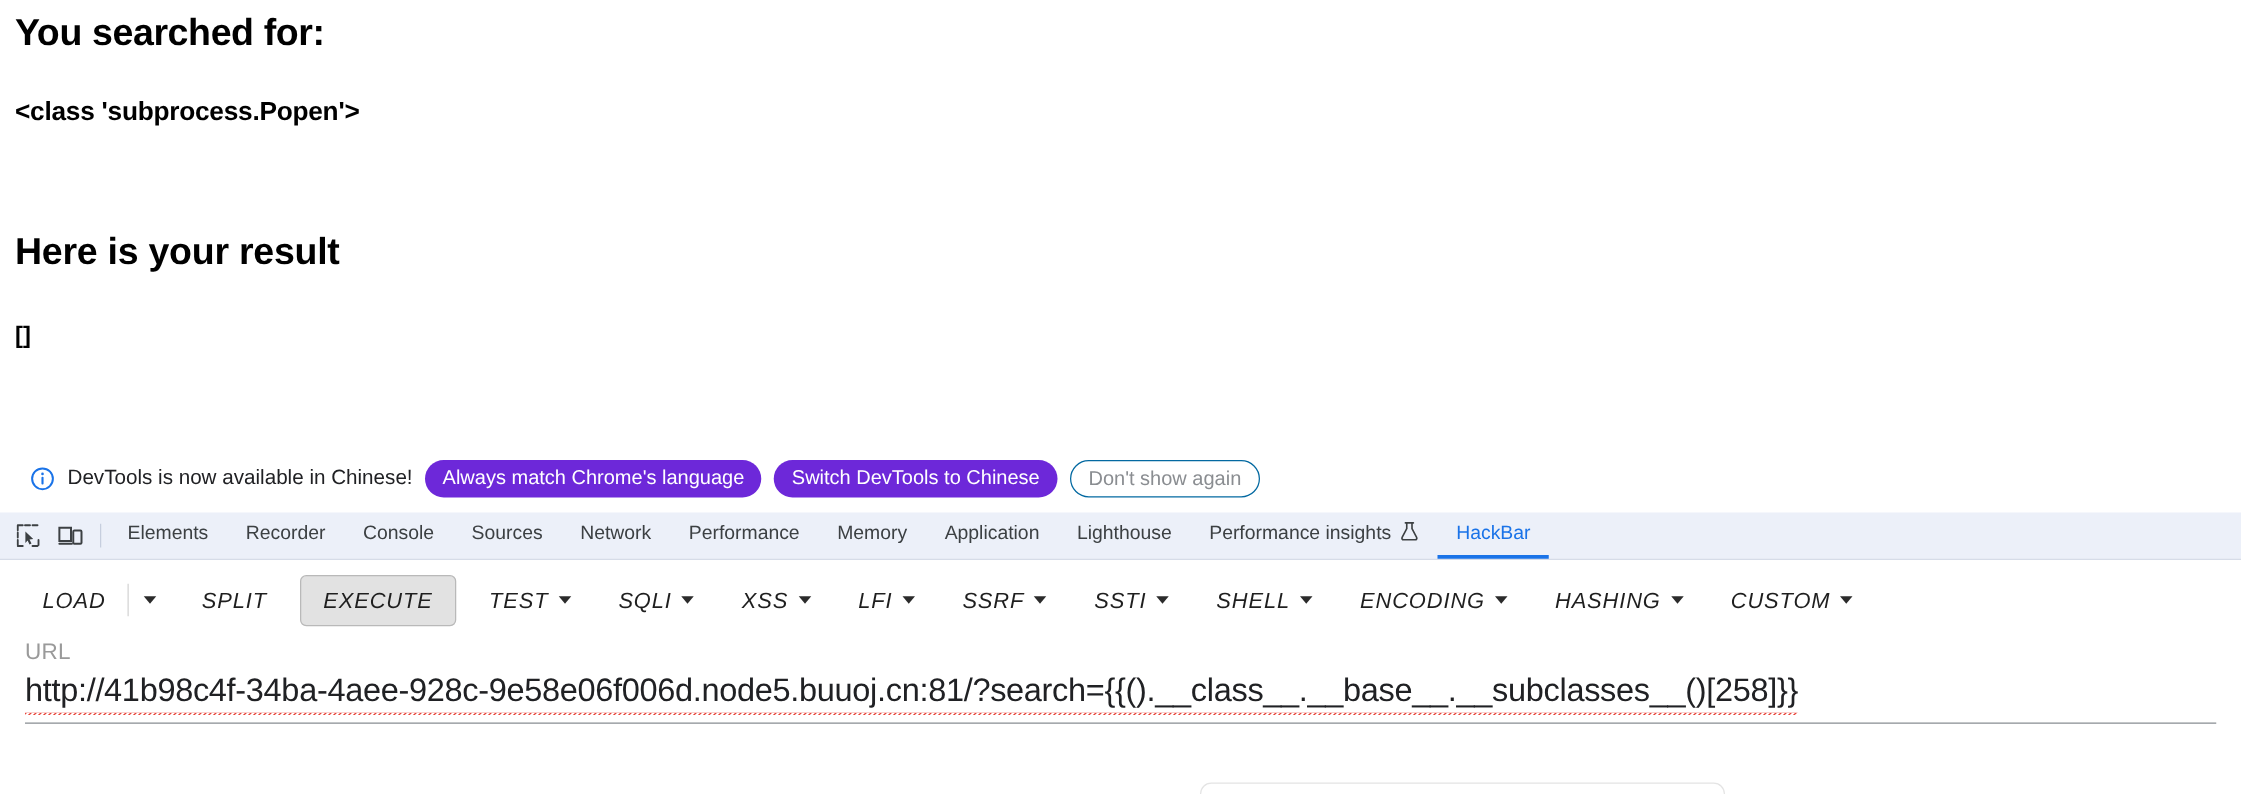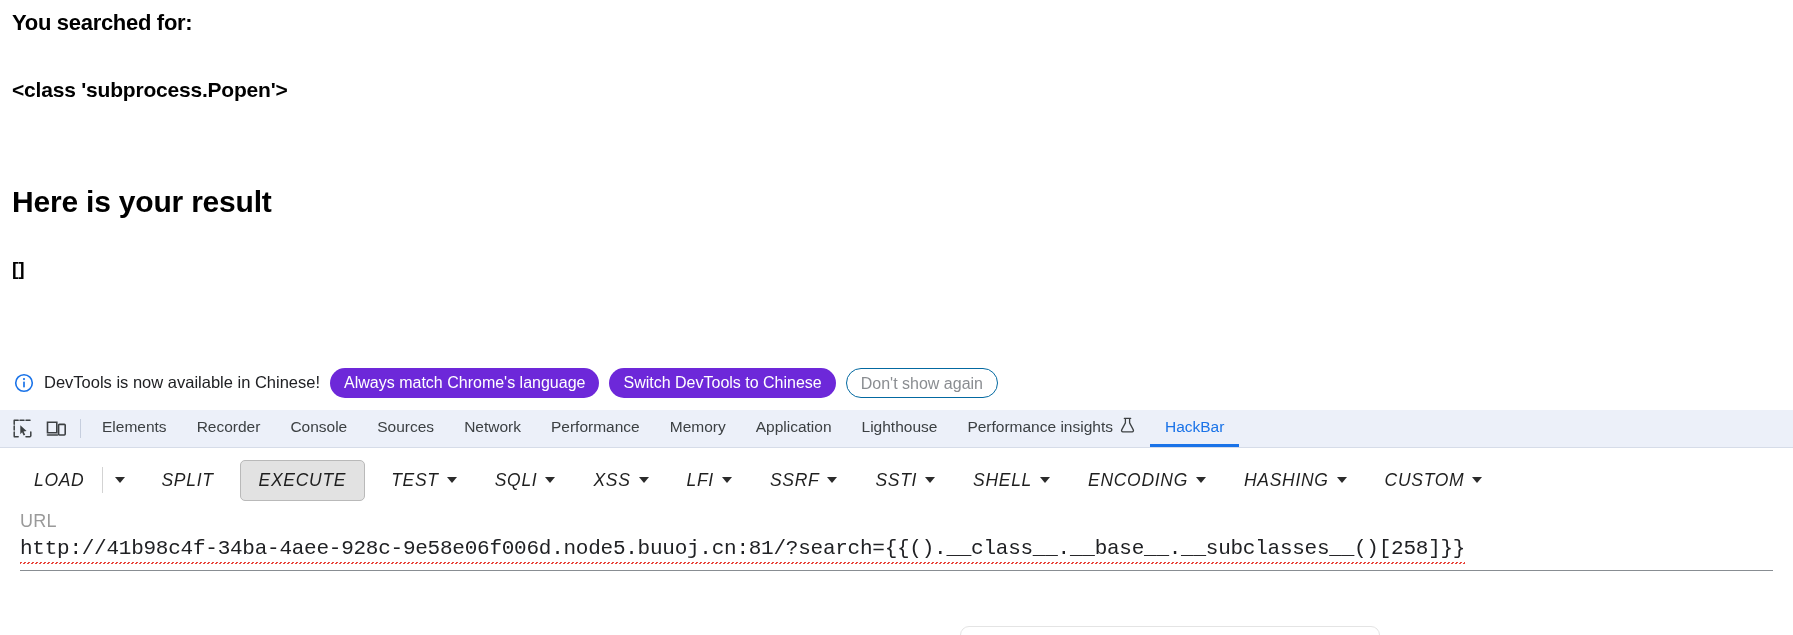--- a/index.html
+++ b/index.html
@@ -12,21 +12,21 @@
   }
 
   
   #page-content {
     padding: 0 12px;
     background: #ffffff;
     height: 355px;
     position: relative;
   }
   .h1-line {
-    font-size: 22px;
+    font-size: 30px;
     font-weight: bold;
     color: #000000;
     letter-spacing: -0.3px;
     margin: 0;
     position: absolute;
     left: 12px;
   }
   #searched-heading { top: 10px; }
   #searched-value {
     position: absolute;
@@ -53,21 +53,21 @@
   }
 
   
   #devtools-notification {
     position: absolute;
     left: 0; top: 355px;
     width: 1520px; height: 55px;
     background: #ffffff;
     display: flex;
     align-items: center;
-    padding-left: 14px;
+    padding-left: 24px;
     gap: 10px;
   }
   .info-icon {
     width: 20px; height: 20px;
     flex: 0 0 20px;
     display: block;
   }
   #notification-text {
     font-size: 16.5px;
     color: #202124;
@@ -214,22 +214,22 @@
     font-family: "Liberation Sans", sans-serif;
     margin-bottom: 5px;
     letter-spacing: 0.2px;
   }
   #url-input-wrap {
     border-bottom: 1px solid #888d92;
     padding-bottom: 6px;
     position: relative;
   }
   #url-value {
-    font-family: Liberation Mono, monospace;
-    font-size: 21px;
+    font-family: Liberation Sans, sans-serif;
+    font-size: 26px;
     color: #202124;
     letter-spacing: -0.25px;
     white-space: nowrap;
     display: inline-block;
     position: relative;
     background-image:
       repeating-linear-gradient(135deg,
         #e8443a 0px, #e8443a 1.6px,
         transparent 1.6px, transparent 3.2px);
     background-repeat: repeat-x;

